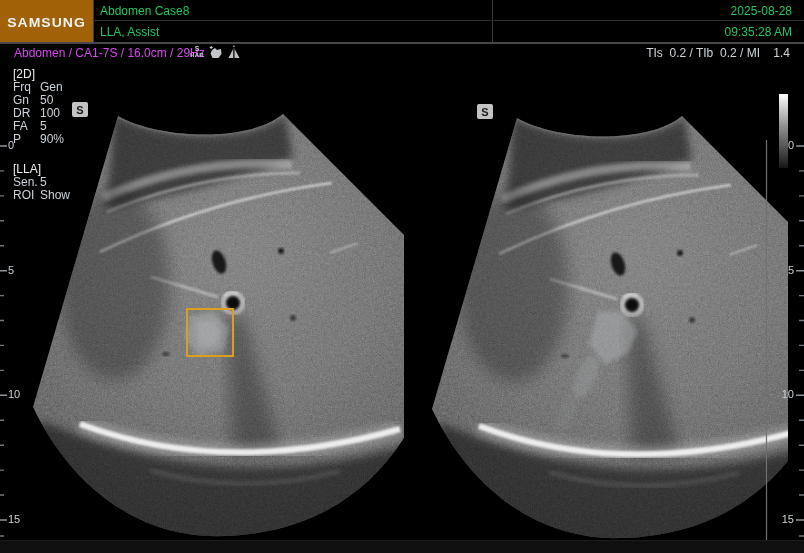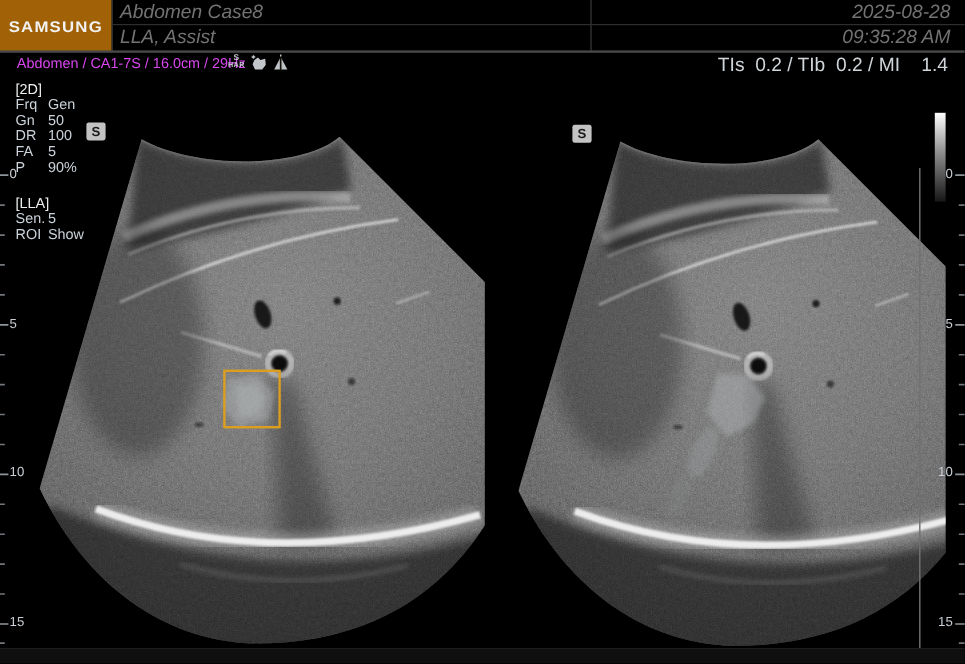--- a/index.html
+++ b/index.html
@@ -10,35 +10,35 @@
   
   #logo-cell { left:0; top:0; width:93px; height:43px; background:#a16207;
     display:flex; align-items:center; justify-content:center; }
   #brand { color:#f2f2f2; font-weight:bold; font-size:14px; letter-spacing:1px;
     transform:scaleY(0.92); }
   .vdiv { width:1px; background:#3a3a3a; }
   #vdiv-left { left:93px; top:0; height:43px; }
   #vdiv-right { left:492px; top:0; height:43px; }
   #hdiv-mid { left:94px; top:20px; width:710px; height:1px; background:#2e2e2e; }
   #hdiv-main { left:0; top:42px; width:804px; height:2px; background:#484848; }
-  .hcell { height:21px; display:flex; align-items:center; font-size:16px; color:#737373;font-style:italic; }
+  .hcell { height:21px; display:flex; align-items:center; font-size:12px; color:#22c55e; }
   #exam-title-cell { left:100px; top:0; width:380px; }
   #operator-cell   { left:100px; top:21px; width:380px; }
   #date-cell { left:493px; top:0;  width:299px; justify-content:flex-end; }
   #time-cell { left:493px; top:21px; width:299px; justify-content:flex-end; }
 
   
   #scan-info { left:14px; top:46px; font-size:12px; color:#d946ef; }
   #har-ind { left:188px; top:45px; width:18px; text-align:center; color:#c4c9cd;
     line-height:7px; font-weight:bold; }
   #har-ind .t { font-size:7px; display:block; }
   #har-ind .b { font-size:6px; display:block; letter-spacing:.3px; }
   #save-icon { left:208px; top:45px; }
   #mirror-icon { left:227px; top:45px; }
-  #output-indices { right:14px; top:46px; font-size:16px; color:#d0d5d9; white-space:pre; }
+  #output-indices { right:14px; top:46px; font-size:12px; color:#d0d5d9; white-space:pre; }
 
   
   #param-panel { left:13px; top:68px; width:90px; font-size:12px; color:#ccd3da; }
   #param-panel .hd { color:#eceeef; height:13px; line-height:13px; }
   .prow { display:flex; height:13px; line-height:13px; }
   .prow .lb { width:27px; }
   .prow .vl { flex:1; }
   #preset-hd { margin-top:17px; }
 
   

